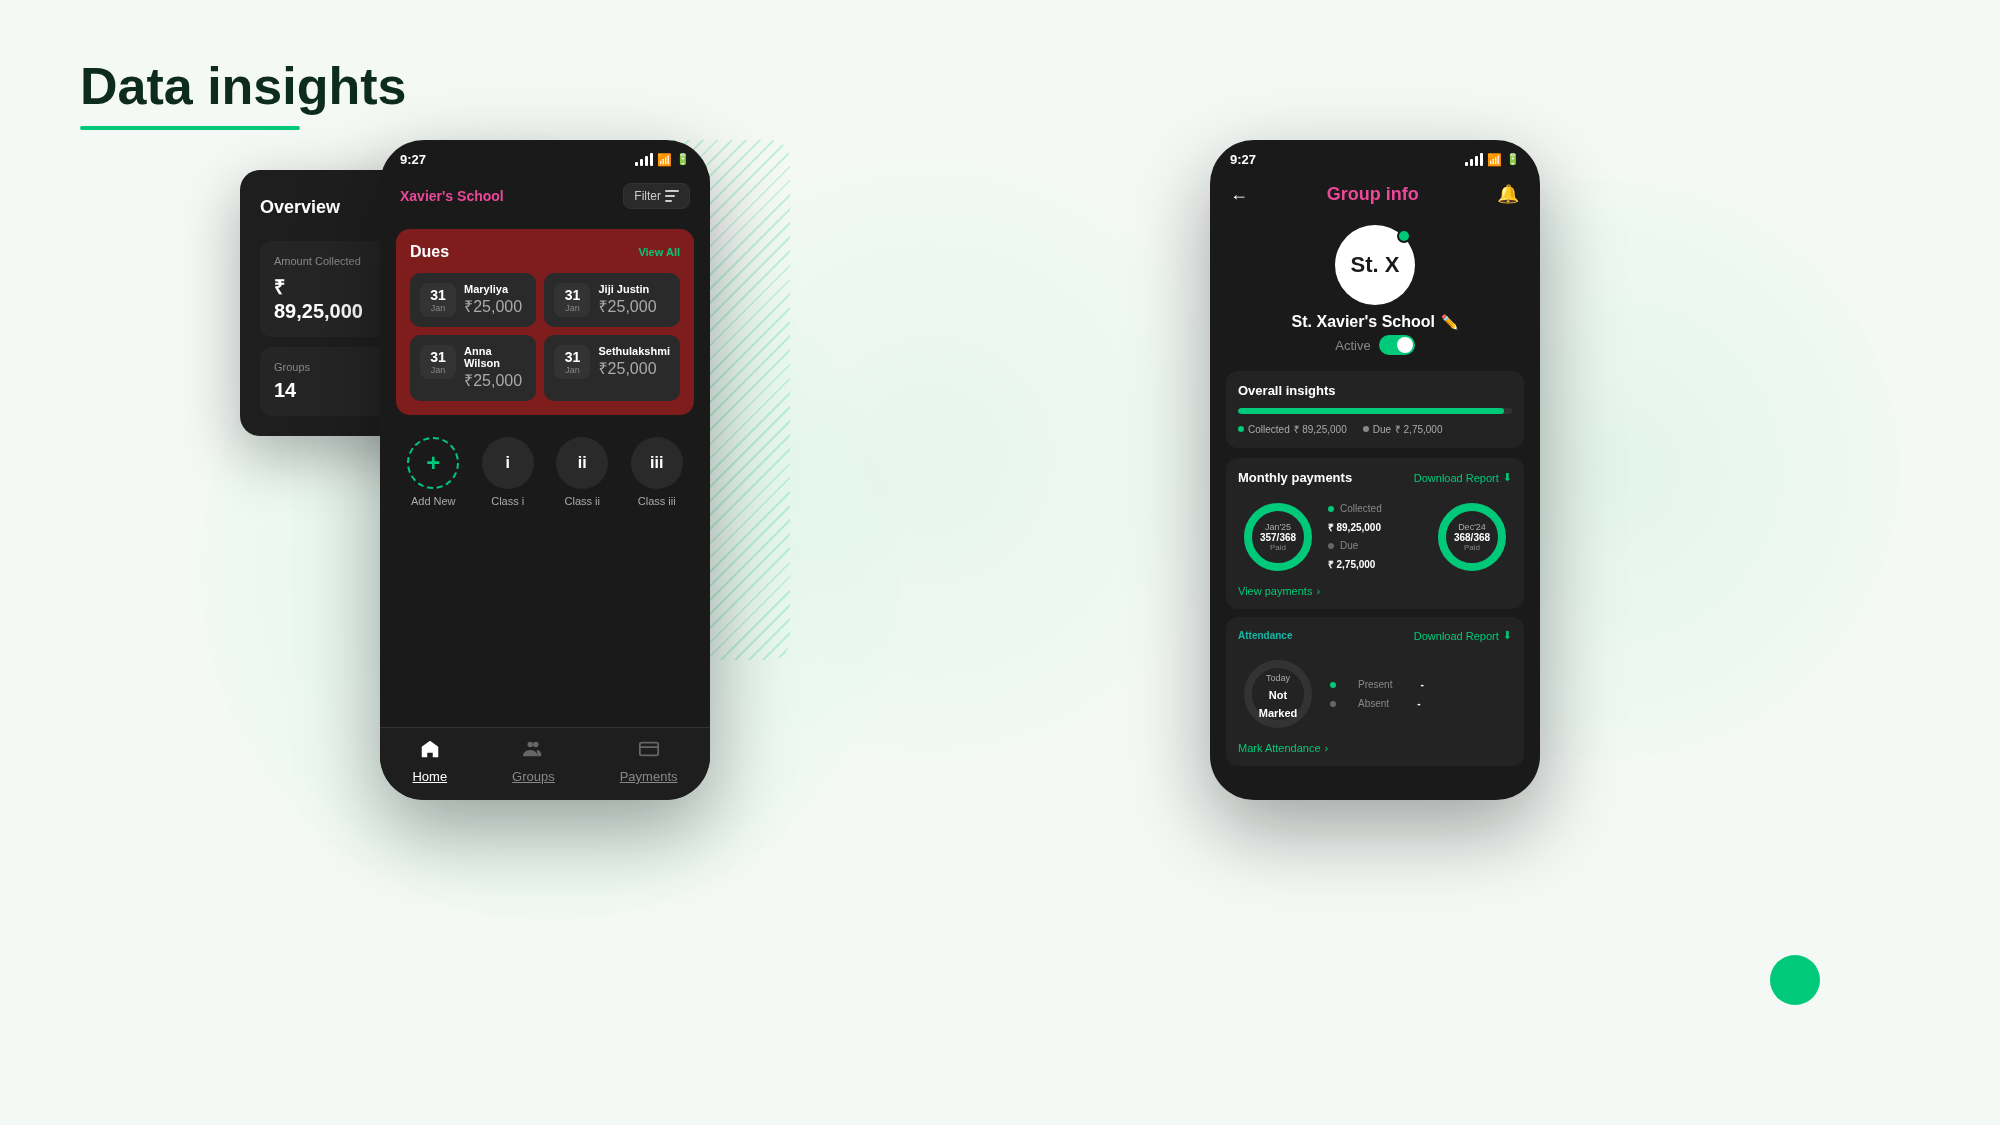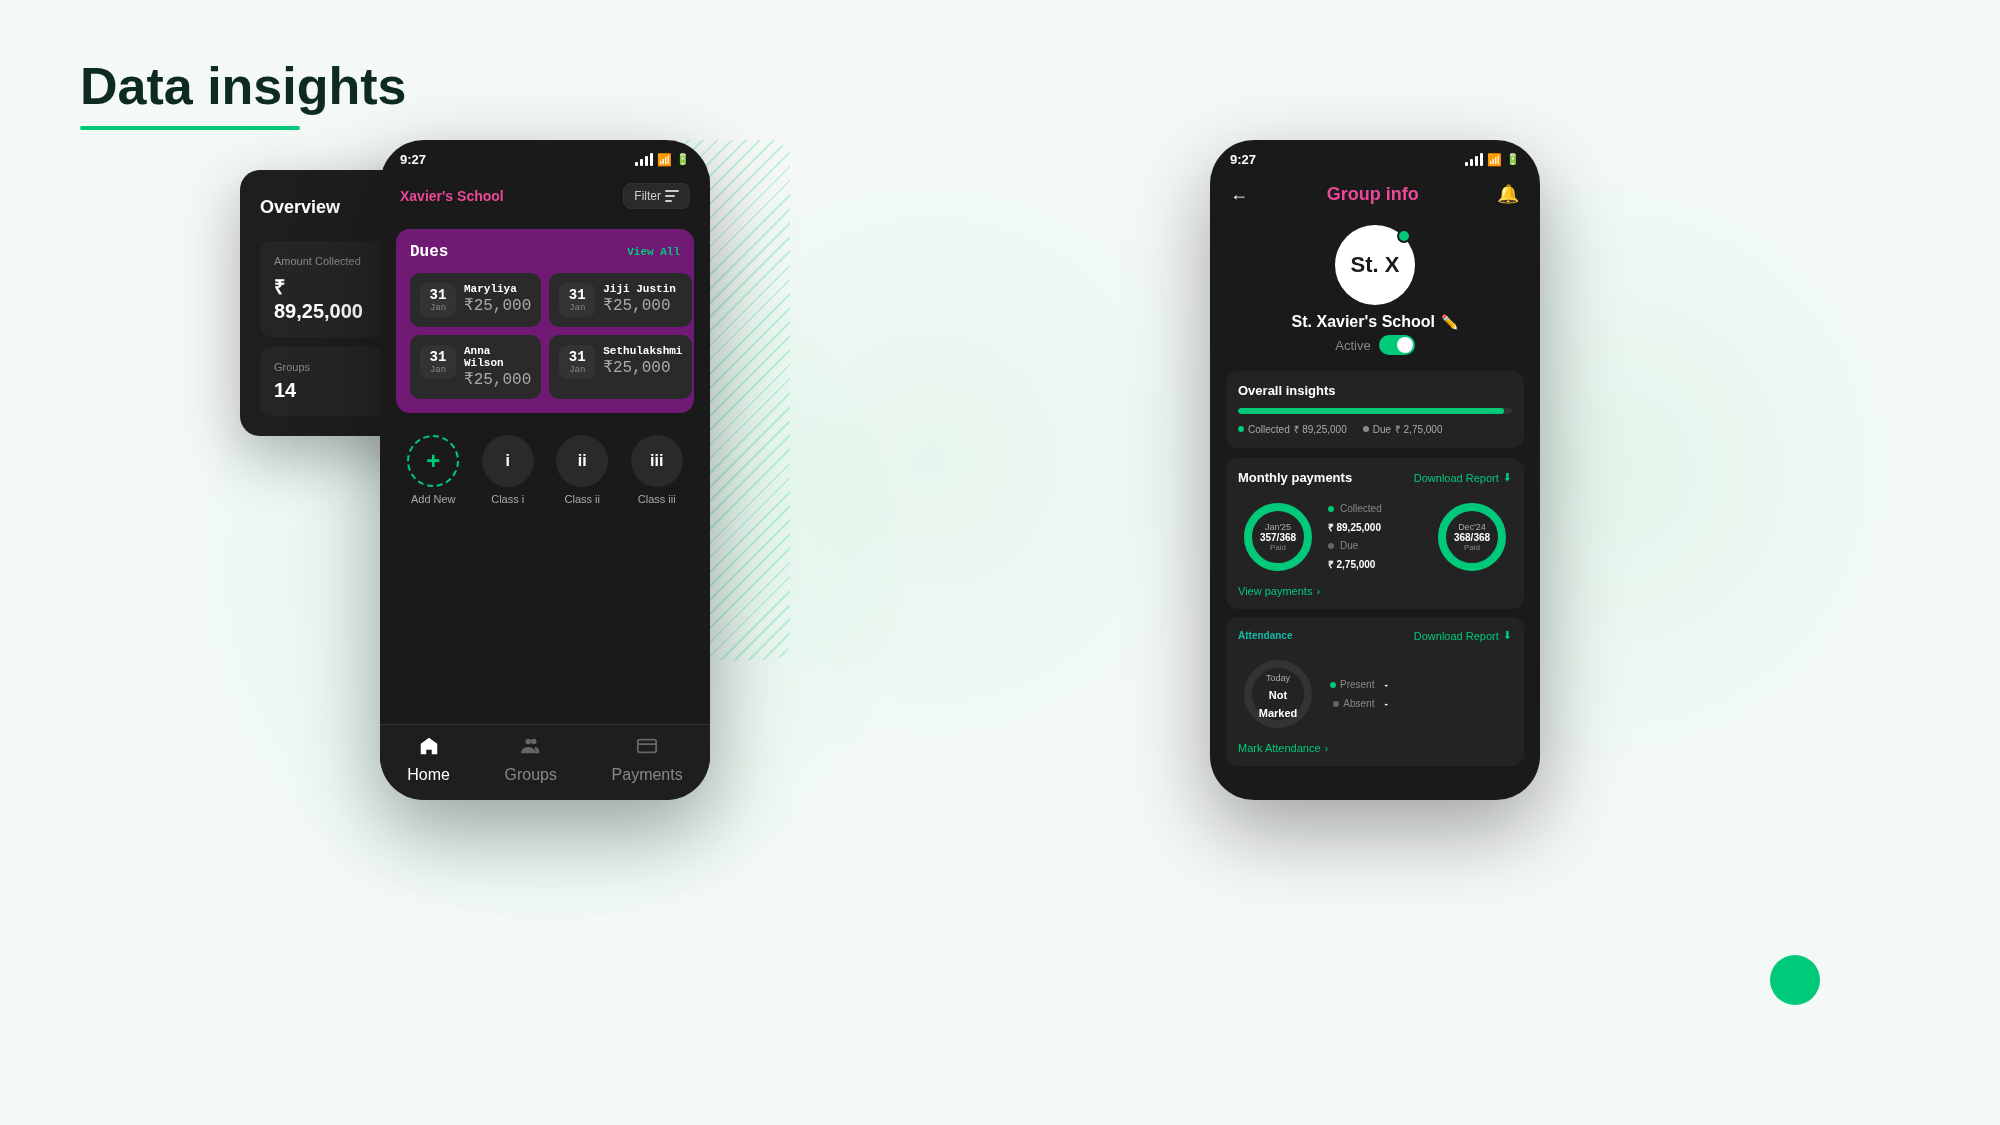--- a/index.html
+++ b/index.html
@@ -215,24 +215,23 @@
       color: #ccc;
       font-size: 12px;
       display: flex;
       align-items: center;
       gap: 4px;
     }
 
     
     .dues-section {
       margin: 10px 16px;
-      background: #701a75;
+      background: #7f1d1d;
       border-radius: 14px;
       padding: 14px;
-      font-family: Liberation Mono, monospace;
     }
     .dues-header {
       display: flex;
       justify-content: space-between;
       align-items: center;
       margin-bottom: 12px;
     }
     .dues-title {
       color: #fff;
       font-size: 16px;
@@ -352,22 +351,23 @@
     .nav-item {
       display: flex;
       flex-direction: column;
       align-items: center;
       gap: 4px;
     }
     .nav-icon {
       font-size: 20px;
     }
     .nav-label {
-      font-size: 16px;
+      font-size: 13px;
       color: #888;
+      text-decoration: underline;
     }
     .nav-label.active {
       color: #fff;
     }
     .nav-icon-home { color: #fff; }
     .nav-icon-other { color: #666; }
 
     
     .group-header {
       display: flex;
@@ -637,23 +637,22 @@
     .att-day { font-size: 9px; color: #aaa; }
     .att-status { font-size: 11px; font-weight: 700; color: #fff; }
     .attendance-stats {
       display: flex;
       flex-direction: column;
       gap: 8px;
     }
     .att-stat-row {
       display: flex;
       align-items: center;
-      gap: 4px;
+      gap: 22px;
       font-size: 10px;
-      justify-content: flex-end;
     }
     .mark-attendance {
       color: #00c97a;
       font-size: 11px;
       margin-top: 8px;
       display: flex;
       align-items: center;
       gap: 4px;
     }
 

